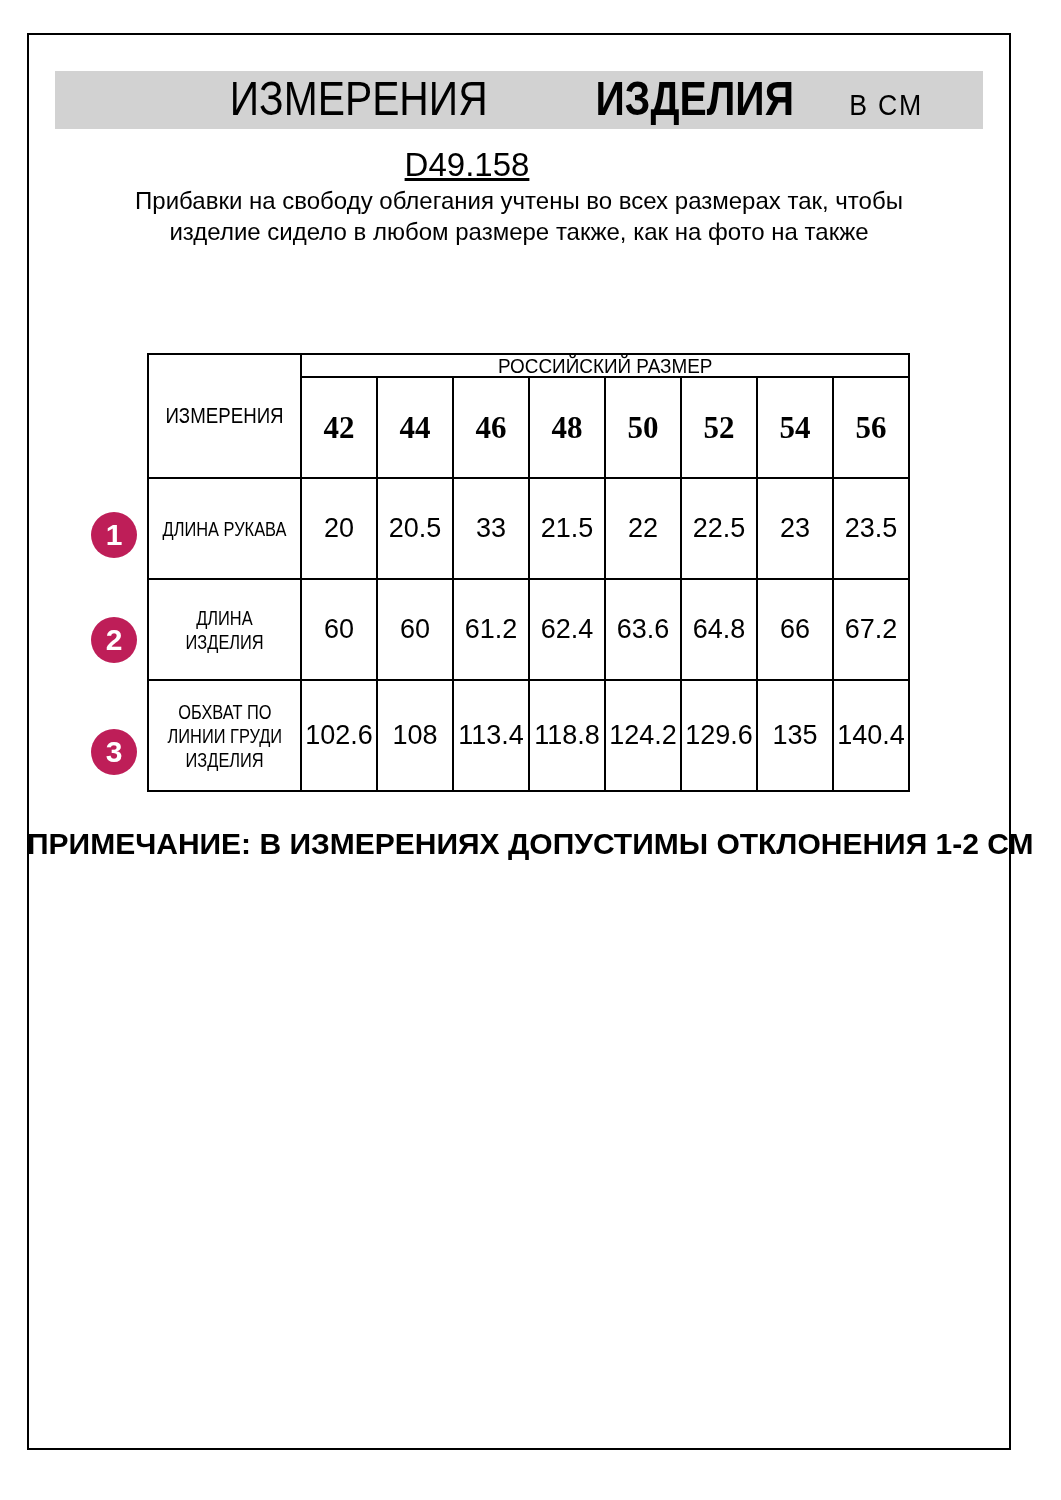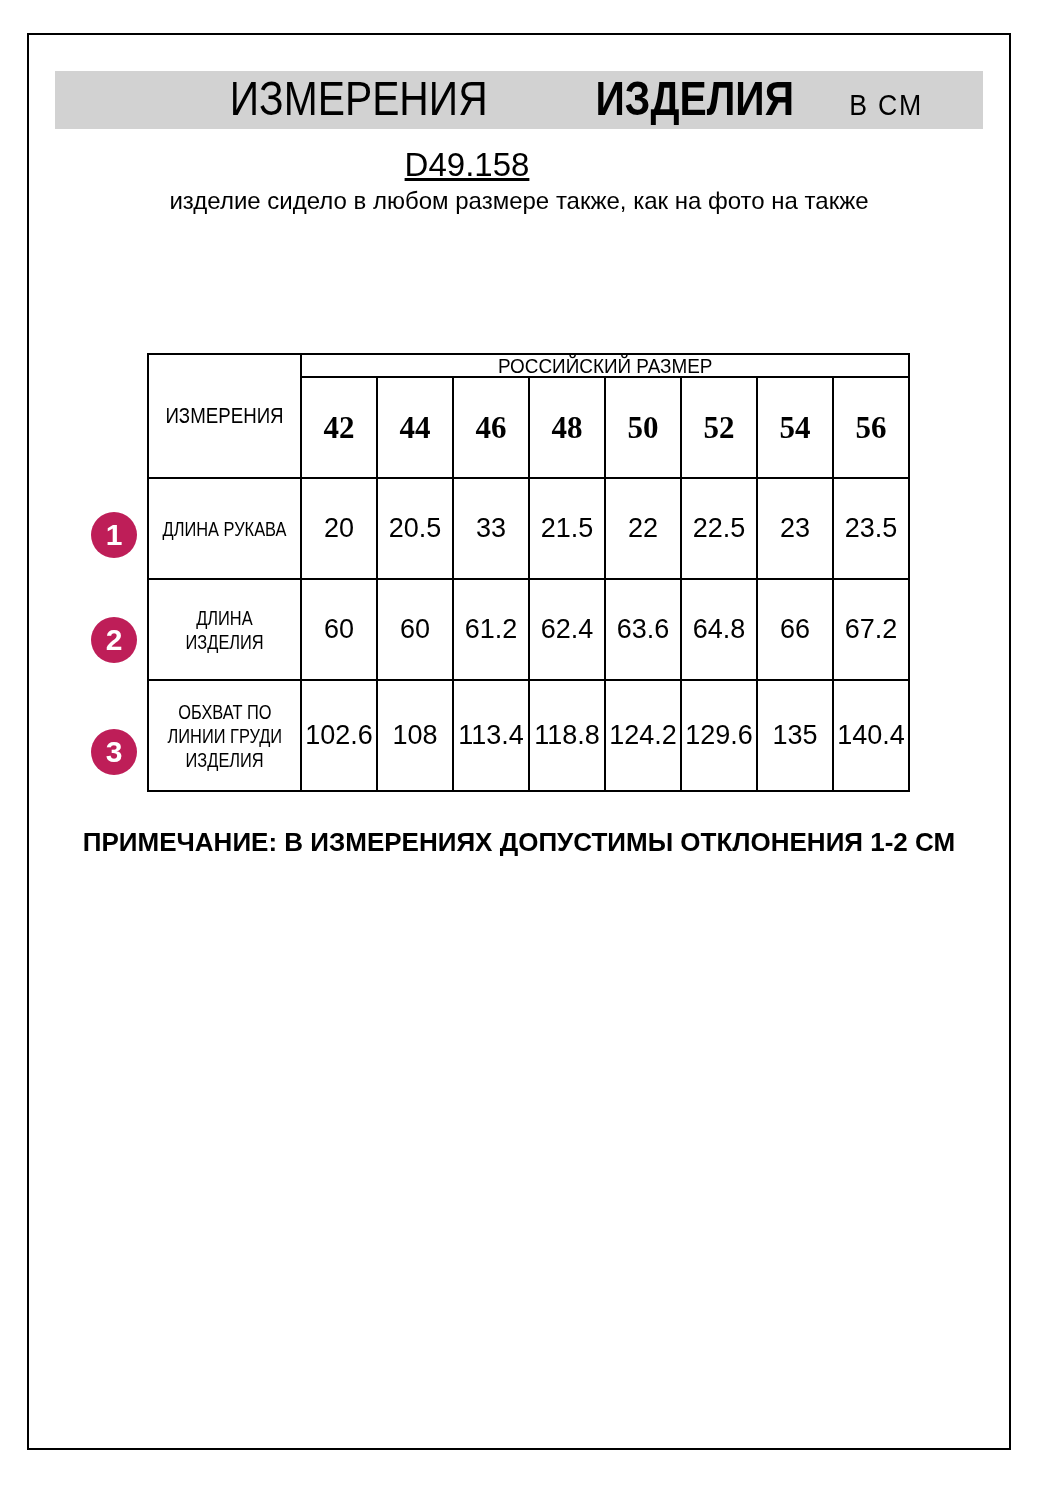--- a/index.html
+++ b/index.html
@@ -141,39 +141,40 @@
   .marker-1 { top: 512px; }
   .marker-2 { top: 617px; }
   .marker-3 { top: 729px; }
 
   .note-line {
     position: absolute;
     left: 27px;
     top: 827px;
     width: 984px;
     text-align: center;
-    font-size: 26px;
+    font-size: 30px;
     font-weight: bold;
     white-space: nowrap;
   }
 </style>
 </head>
 <body>
 
 <div class="page-border"></div>
 
 <div class="title-bar" style="background-color: rgb(210, 210, 210);">
   <span class="title-main">ИЗМЕРЕНИЯ</span>
   <span class="title-bold">ИЗДЕЛИЯ</span>
   <span class="title-unit">В СМ</span>
 </div>
 
 <div class="product-code">D49.158</div>
 
 <div class="description">
+  <div>Прибавки на свободу облегания учтены во всех размерах так, чтобы</div>
   <div>изделие сидело в любом размере также, как на фото на также</div>
 </div>
 
 <table class="size-table">
   <tbody>
       <tr>
     <td class="corner-cell" rowspan="2">
       <span class="cx85">ИЗМЕРЕНИЯ</span>
     </td>
     <td class="group-header-cell" colspan="8">

